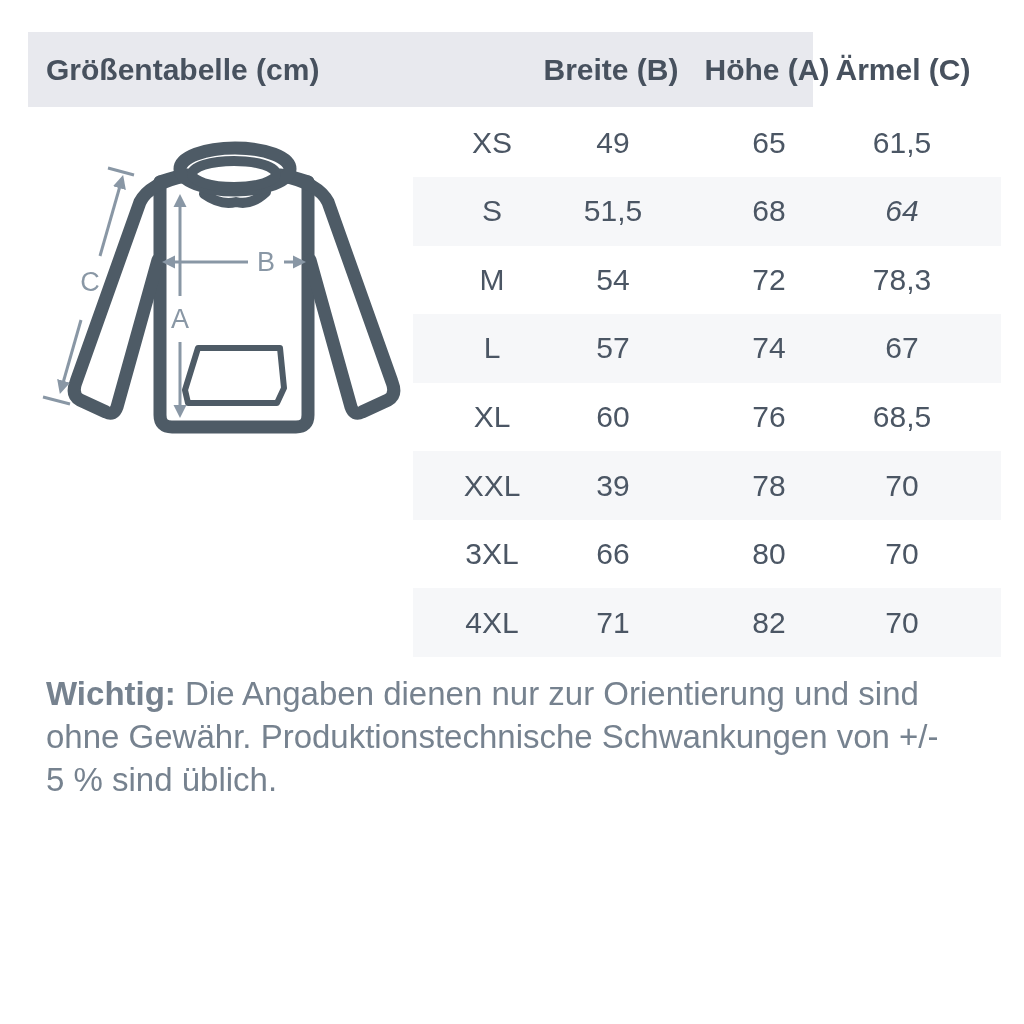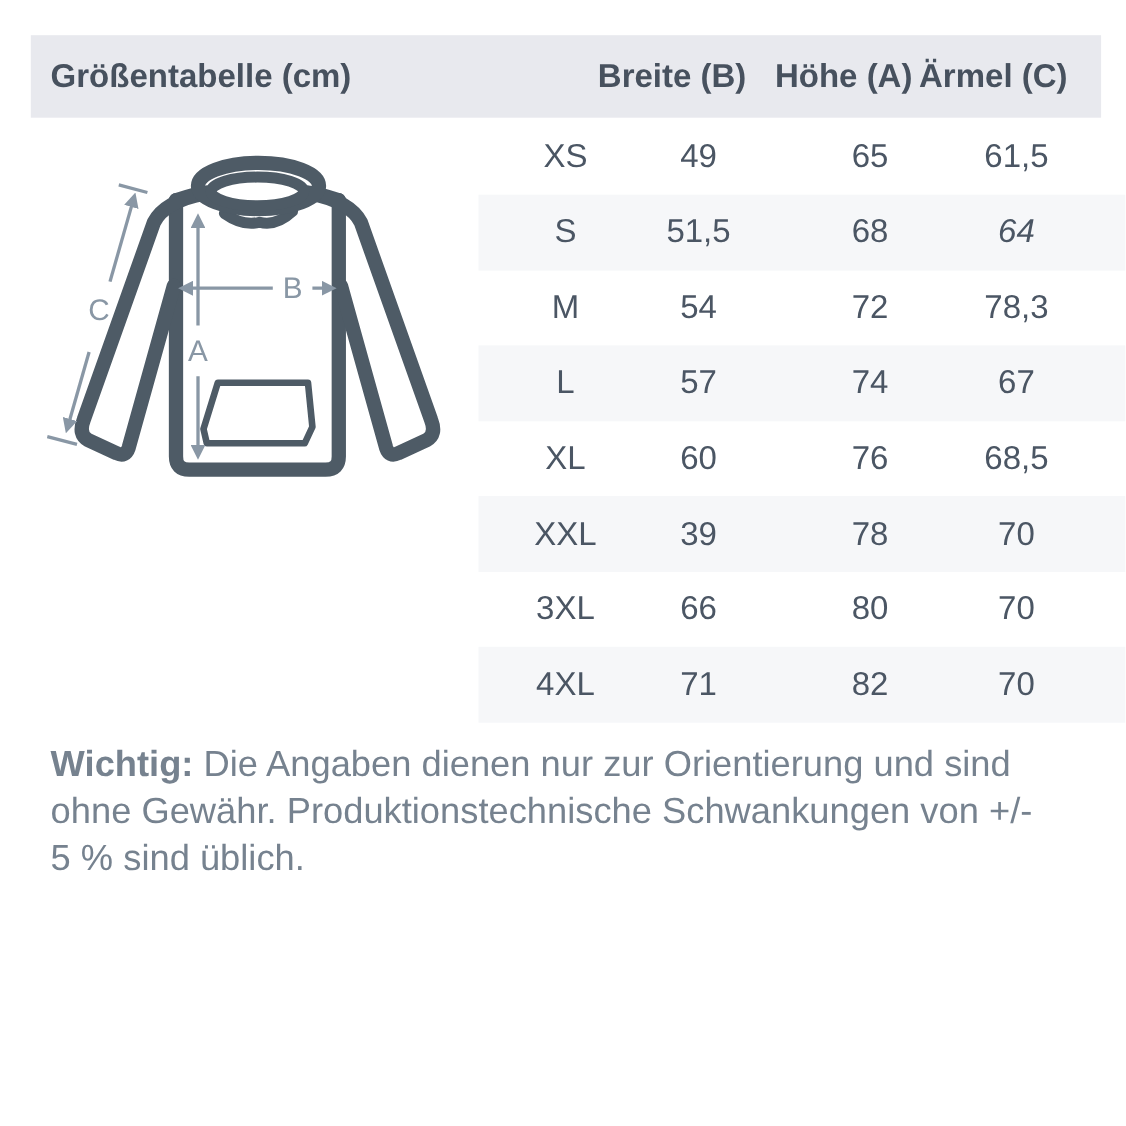--- a/index.html
+++ b/index.html
@@ -1,29 +1,29 @@
 <!DOCTYPE html>
 <html><head>
 <meta charset="utf-8">
 <style>
   * { margin:0; padding:0; box-sizing:border-box; }
   html,body { width:1024px; height:1024px; }
   body { background:#ffffff; font-family:"Liberation Sans", sans-serif; position:relative; overflow:hidden; }
   .page { position:absolute; left:0; top:0; width:1024px; height:1024px; background:#ffffff; }
 
-  .header-band { position:absolute; left:28px; top:32px; width:973px; height:75px; background:#e8e9ee; }
+  .header-band { position:absolute; left:28px; top:32px; width:785px; height:75px; background:#e8e9ee; }
   .title { position:absolute; left:18px; top:0; height:100%; display:flex; align-items:center;
            font-size:30px; font-weight:bold; color:#47515e; white-space:nowrap; }
   .col-header { position:absolute; top:0; height:100%; display:flex; align-items:center;
                 transform:translateX(-50%); font-size:30px; font-weight:bold; color:#47515e; white-space:nowrap; }
   .col-header.c1 { left:583px; }
   .col-header.c2 { left:739px; }
   .col-header.c3 { left:875px; }
 
-  .size-row { position:absolute; left:435px; width:588px; height:69px; }
+  .size-row { position:absolute; left:413px; width:588px; height:69px; }
   .size-row.striped { background:#f6f7f9; }
   .cell { position:absolute; top:0; height:100%; display:flex; align-items:center;
           transform:translateX(-50%); font-size:30px; color:#4b5664; white-space:nowrap; }
 
   .hoodie-svg { position:absolute; left:40px; top:118px; }
 
   .note { position:absolute; left:46px; top:672px; width:915px;
           font-size:33px; line-height:43px; color:#76828f; }
   .note b { font-weight:bold; }
 </style>

